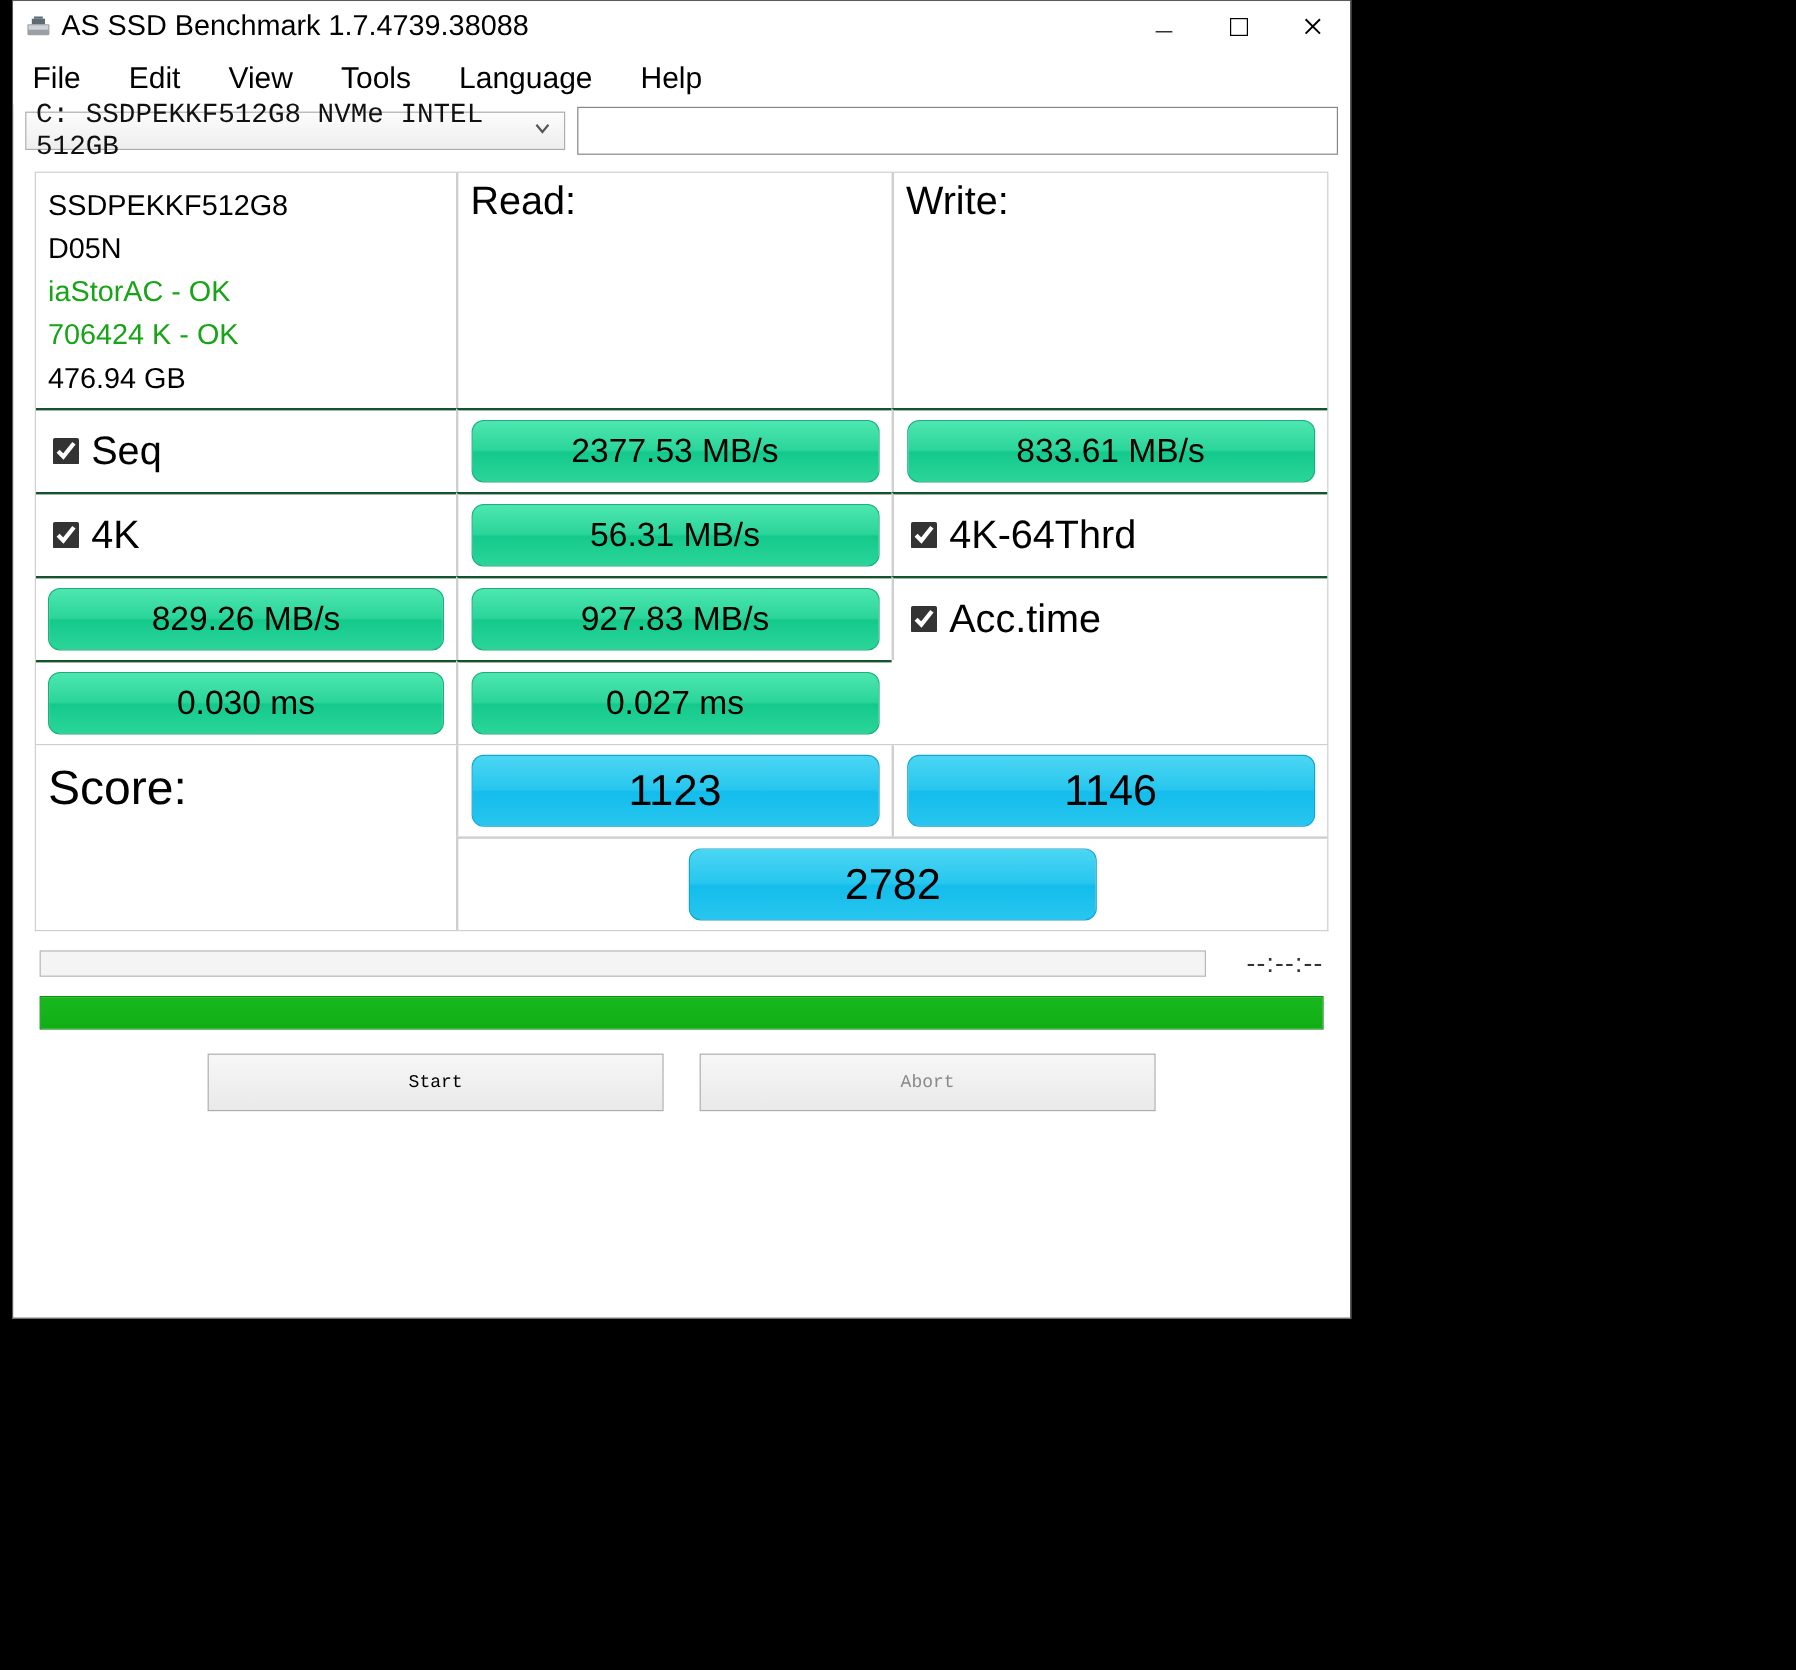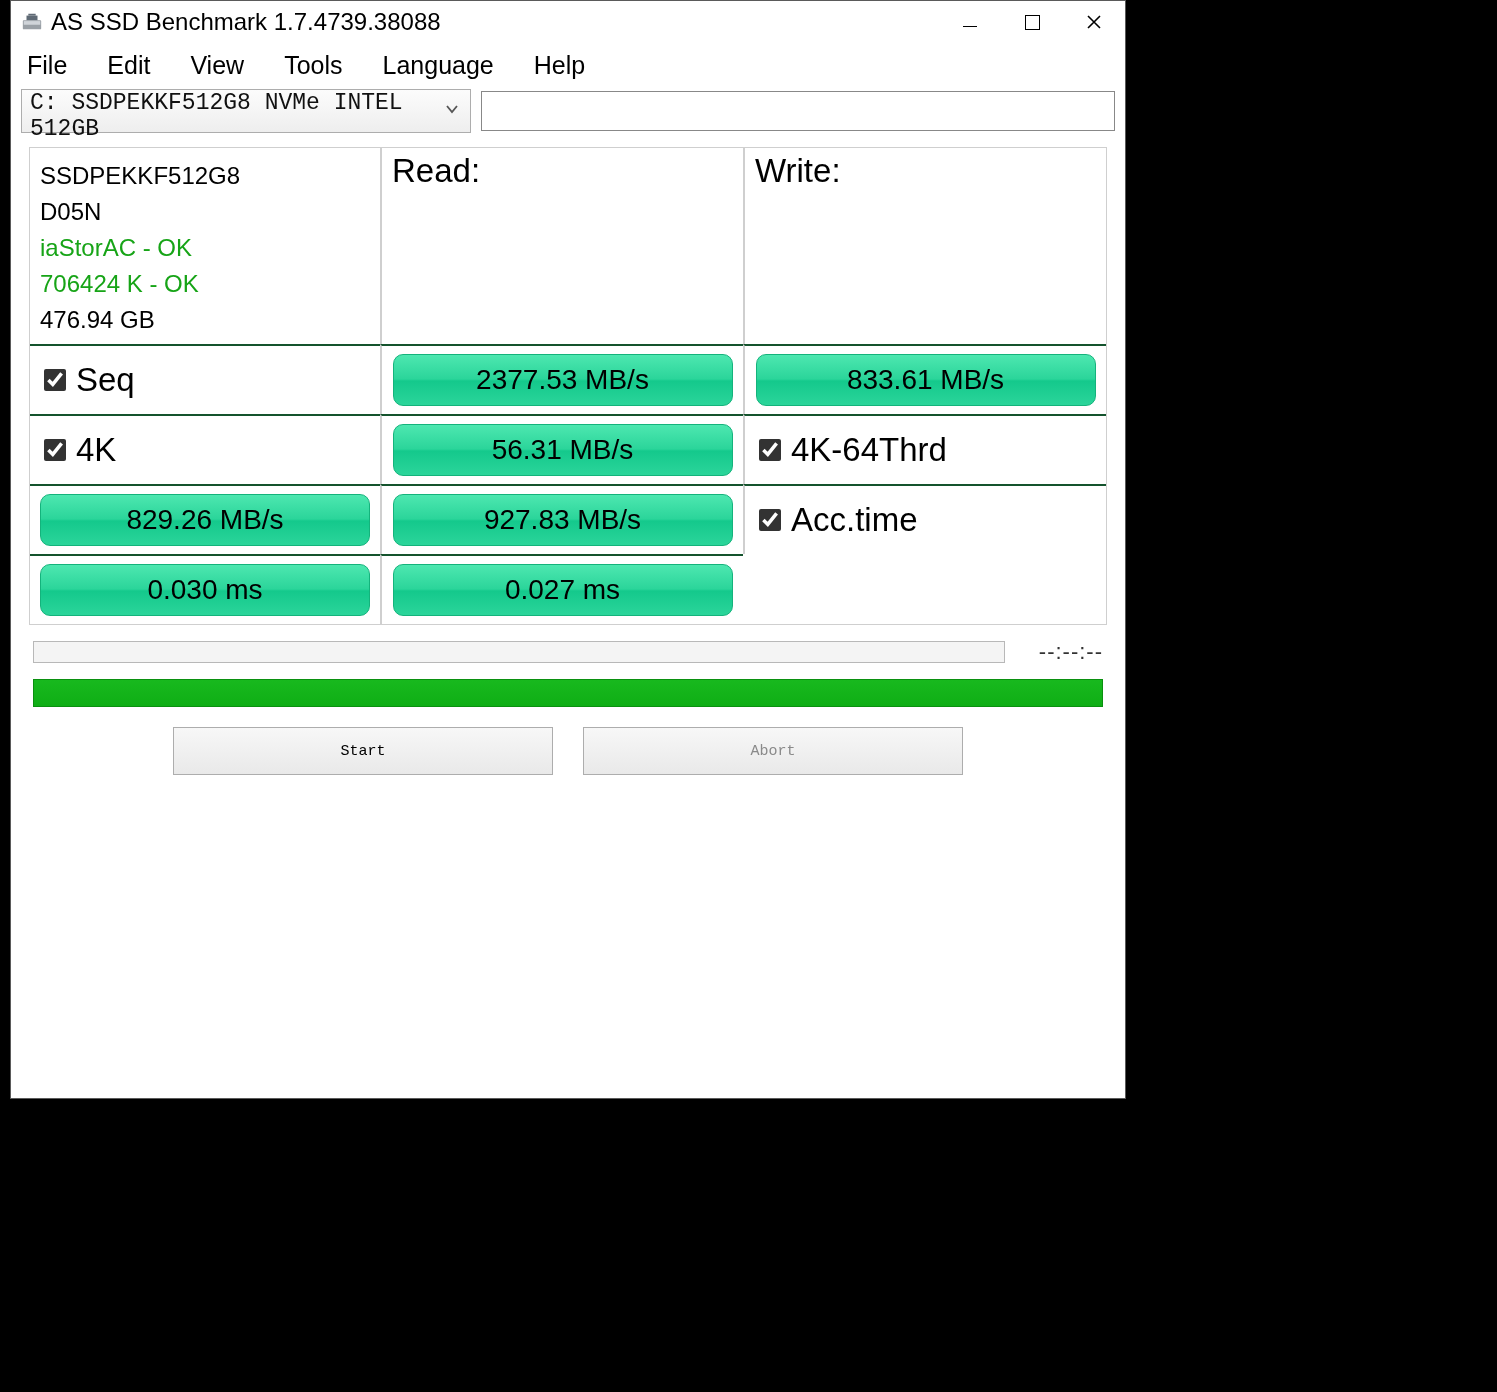--- a/index.html
+++ b/index.html
@@ -76,24 +76,25 @@
 
   
   .drive-row {
     display: flex;
     align-items: center;
     padding: 2px 10px 6px 10px;
     gap: 10px;
   }
   .drive-select {
     width: 450px;
-    height: 44px;
+    height: 32px;
     border: 1px solid #adadad;
     background: linear-gradient(#fcfcfc,#eeeeee);
     display: flex;
+    align-items: center;
     position: relative;
     padding-left: 8px;
     font-family: "Consolas","Courier New",monospace;
     font-size: 23px;
     color: #111;
   }
   .drive-select .chev {
     position: absolute;
     right: 10px; top: 50%; transform: translateY(-50%);
   }
@@ -335,20 +336,32 @@
       <span>Acc.time</span>
     </div>
     <div class="val-cell">
         <div class="pill pill-green">0.030 ms</div>
       </div>
     <div class="val-cell">
         <div class="pill pill-green">0.027 ms</div>
       </div>
   </div>
 
+  <div class="score-row">
+    <div>Score:</div>
+    <div class="score-val-cell">
+        <div class="pill pill-blue">1123</div>
+      </div>
+    <div class="score-val-cell">
+        <div class="pill pill-blue">1146</div>
+      </div>
+    <div class="score-total-cell">
+        <div class="pill pill-blue">2782</div>
+      </div>
+  </div>
 
   <div class="status-row">
     <div class="progress-outer"></div>
     <div class="status-time">--:--:--</div>
   </div>
 
   <div class="green-bar"></div>
 
   <div class="button-row">
     <div class="btn">Start</div>

